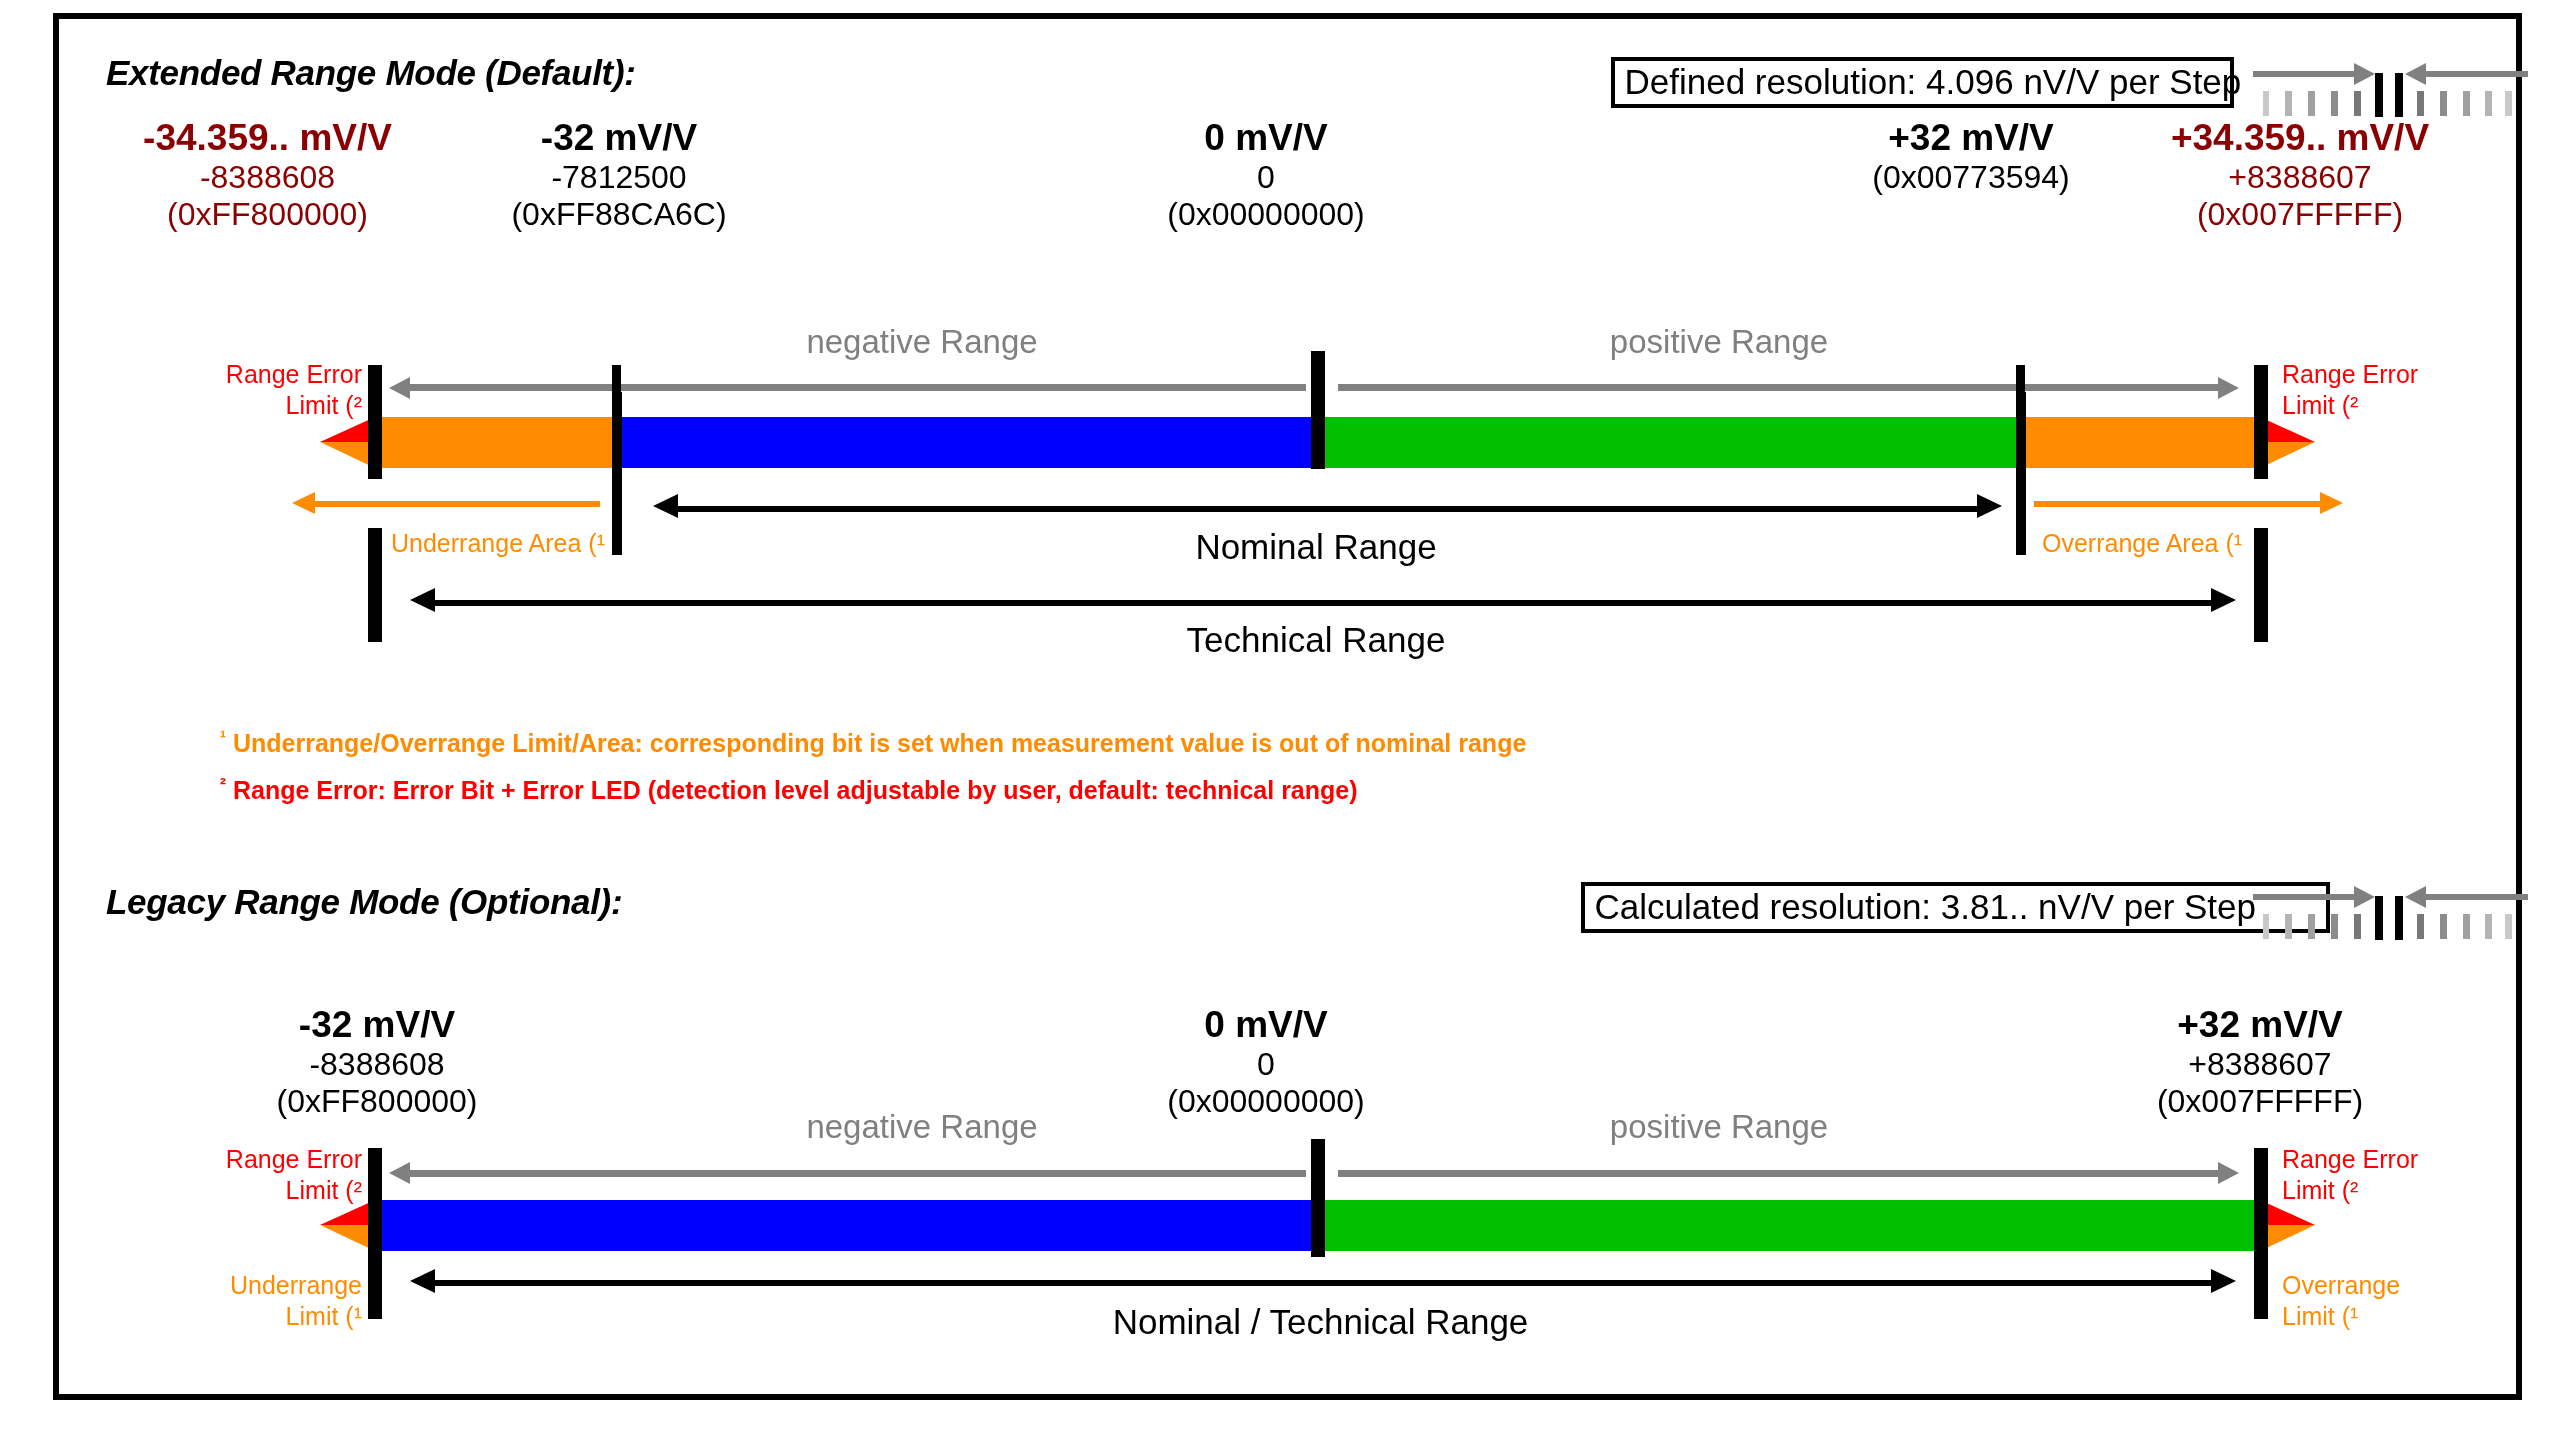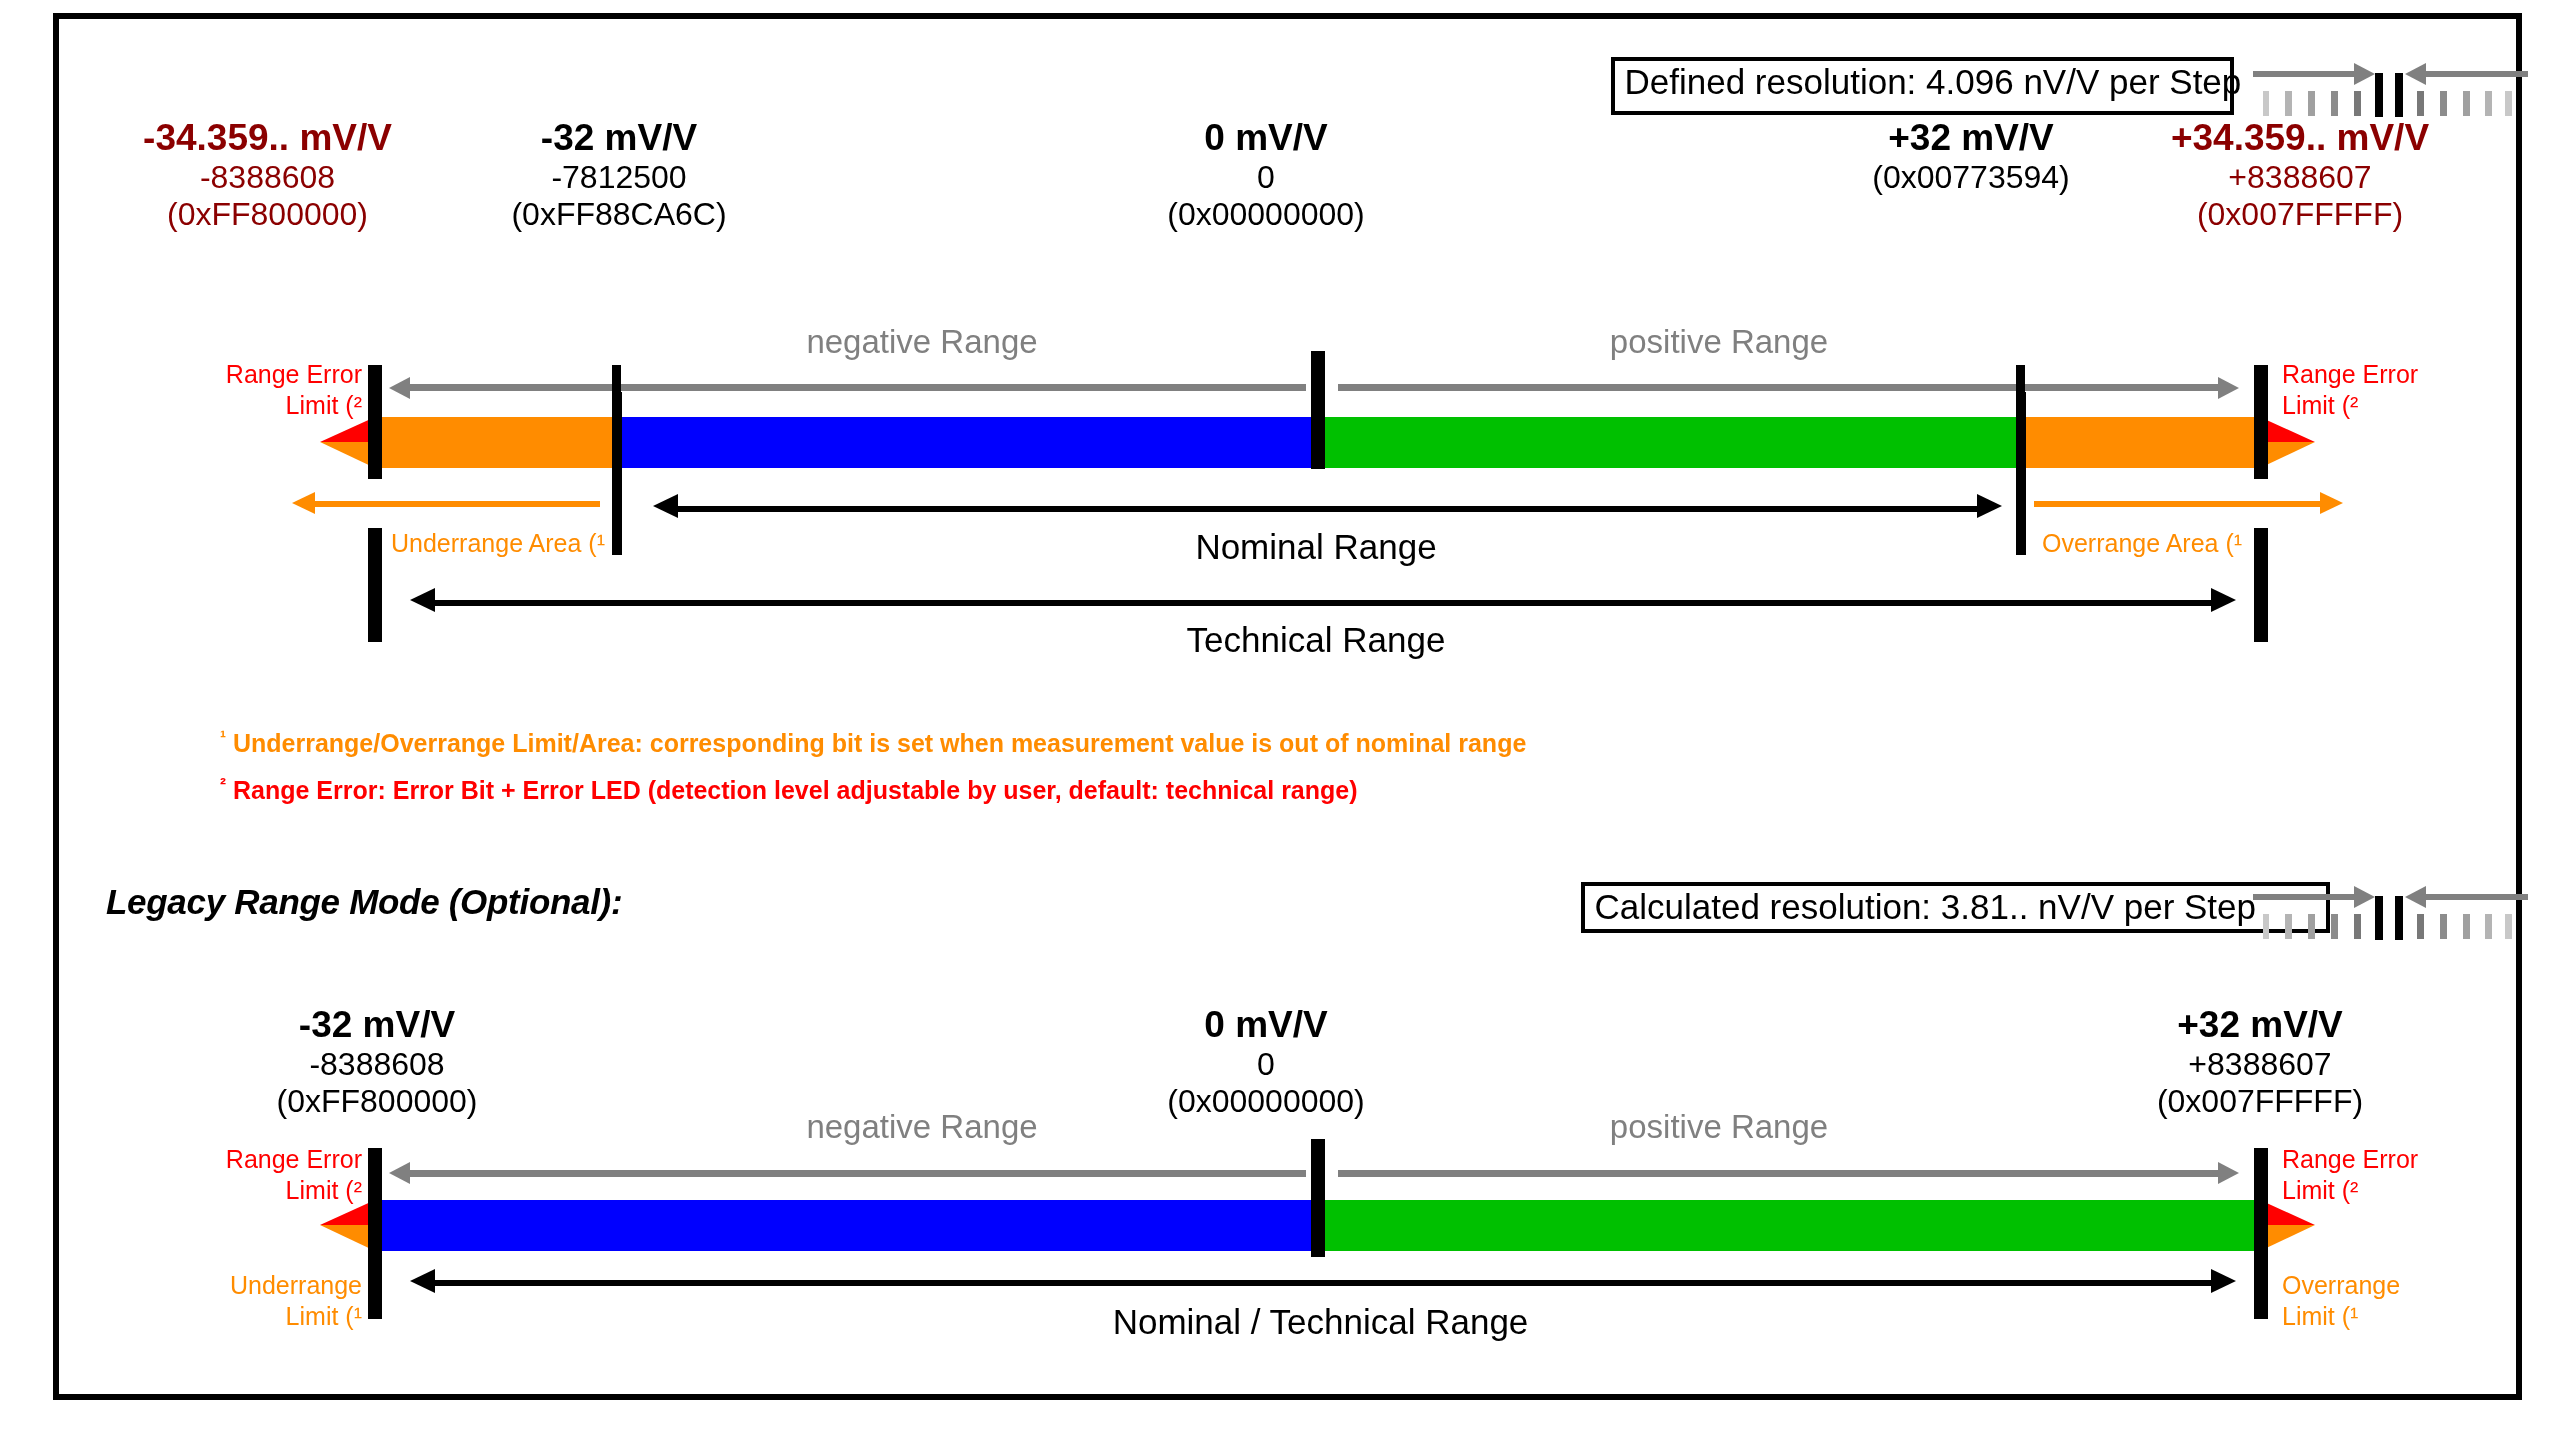--- a/index.html
+++ b/index.html
@@ -58,22 +58,23 @@
   .fn-org{color:#FF8C00;}
   .fn-red{color:#FF0000;}
   .sup{font-size:18px;vertical-align:super;}
 </style>
 </head>
 <body>
 
 <div id="page">
   <div class="frame">
 
-
-    <div class="resbox" style="left:1552px;top:38px;width:623px;height:58px;">Defined resolution: 4.096 nV/V per Step</div>
+    <div class="sect-title" style="left:47px;top:34px;">Extended Range Mode (Default):</div>
+
+    <div class="resbox" style="left:1552px;top:38px;width:623px;height:51px;">Defined resolution: 4.096 nV/V per Step</div>
 
     <div class="resicon" style="left:2194px;top:42px;width:275px;height:55px;">
       <div class="tickmark" style="left:9.5px;top:30px;height:25px;background:#C8C8C8;"></div>
       <div class="tickmark" style="left:32px;top:30px;height:25px;background:#B4B4B4;"></div>
       <div class="tickmark" style="left:55px;top:30px;height:25px;background:#A0A0A0;"></div>
       <div class="tickmark" style="left:78px;top:30px;height:25px;background:#8C8C8C;"></div>
       <div class="tickmark" style="left:101px;top:30px;height:25px;background:#787878;"></div>
       <div class="tickmark" style="left:122px;top:11.4px;height:44px;background:#000;width:7.6px;"></div>
       <div class="tickmark" style="left:142px;top:11.4px;height:44px;background:#000;width:7.6px;"></div>
       <div class="tickmark" style="left:164px;top:30px;height:25px;background:#787878;"></div>

